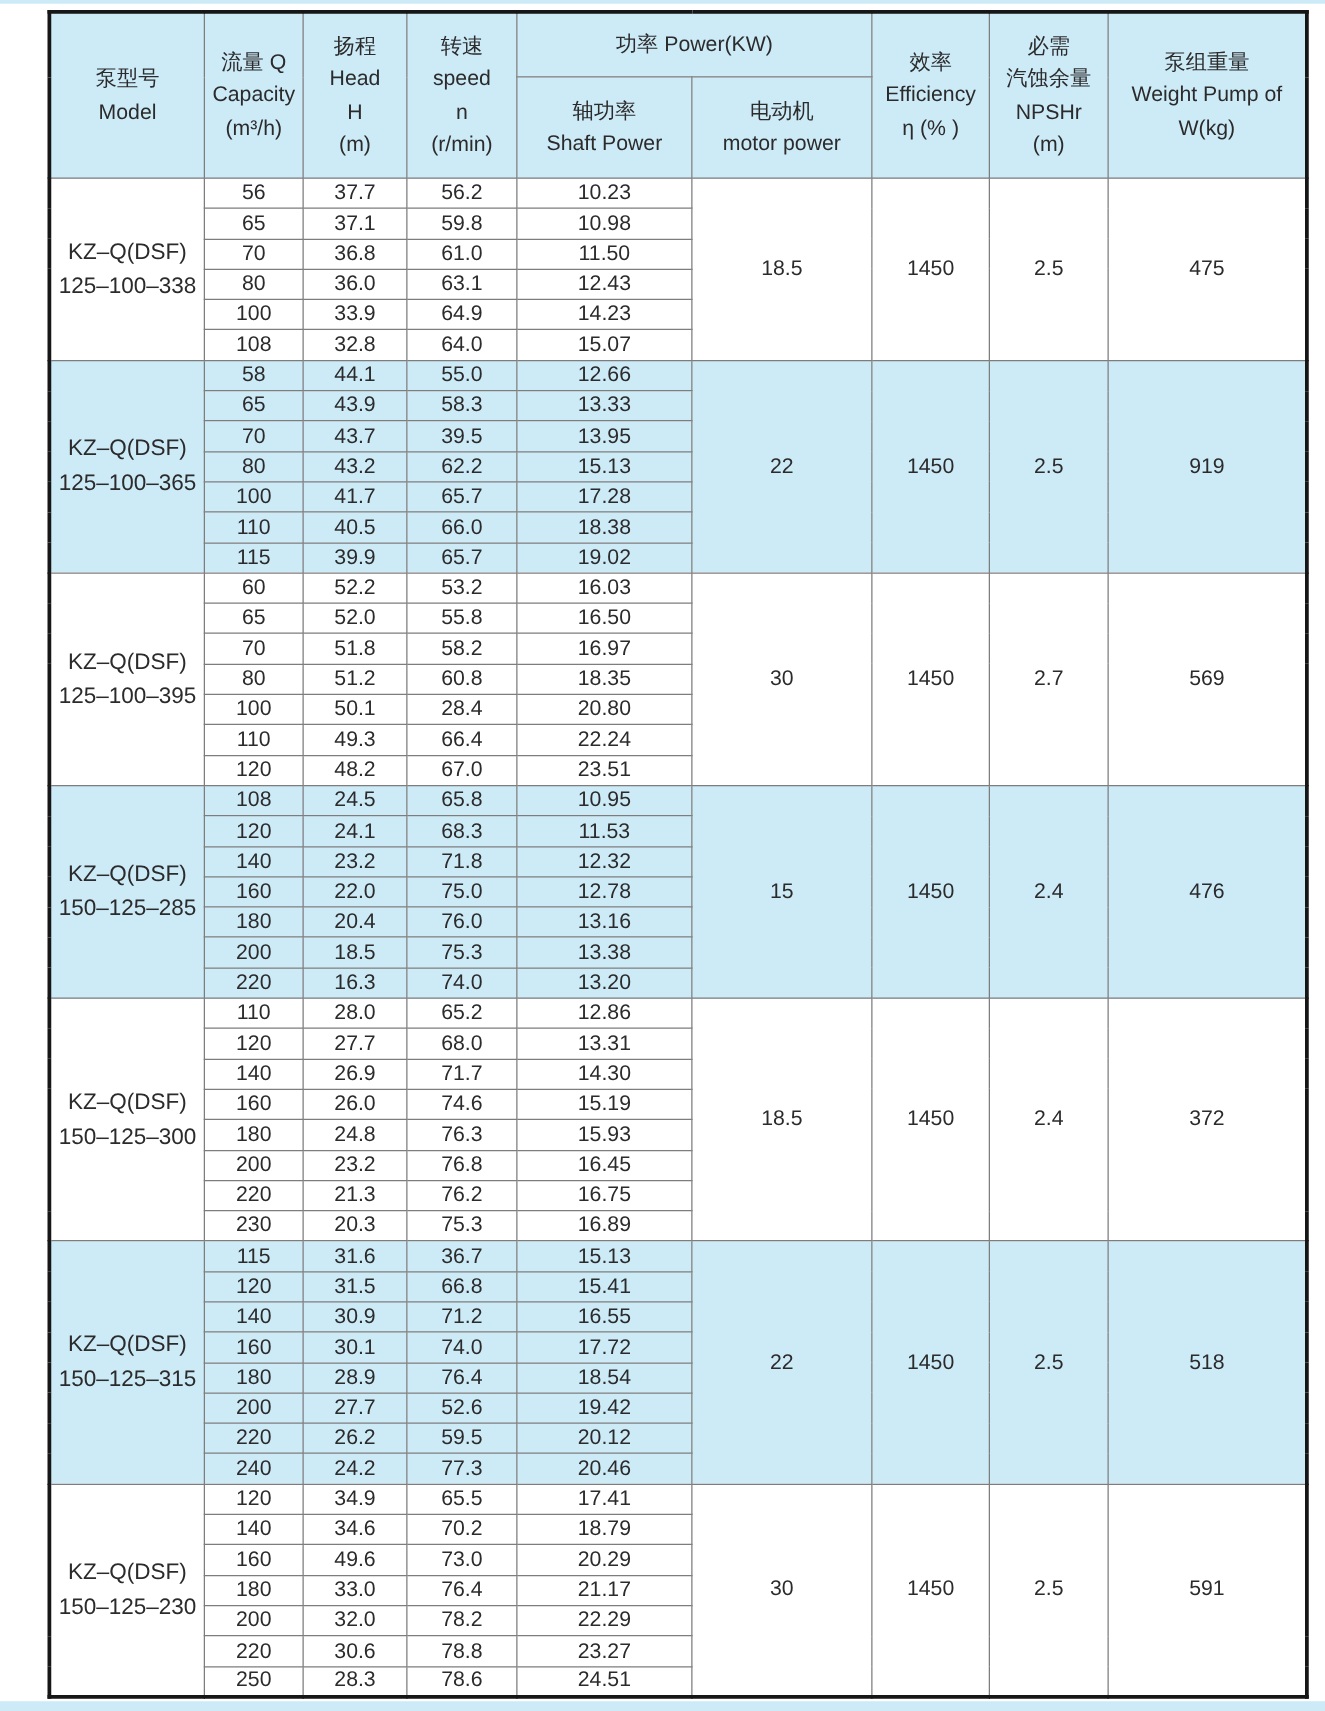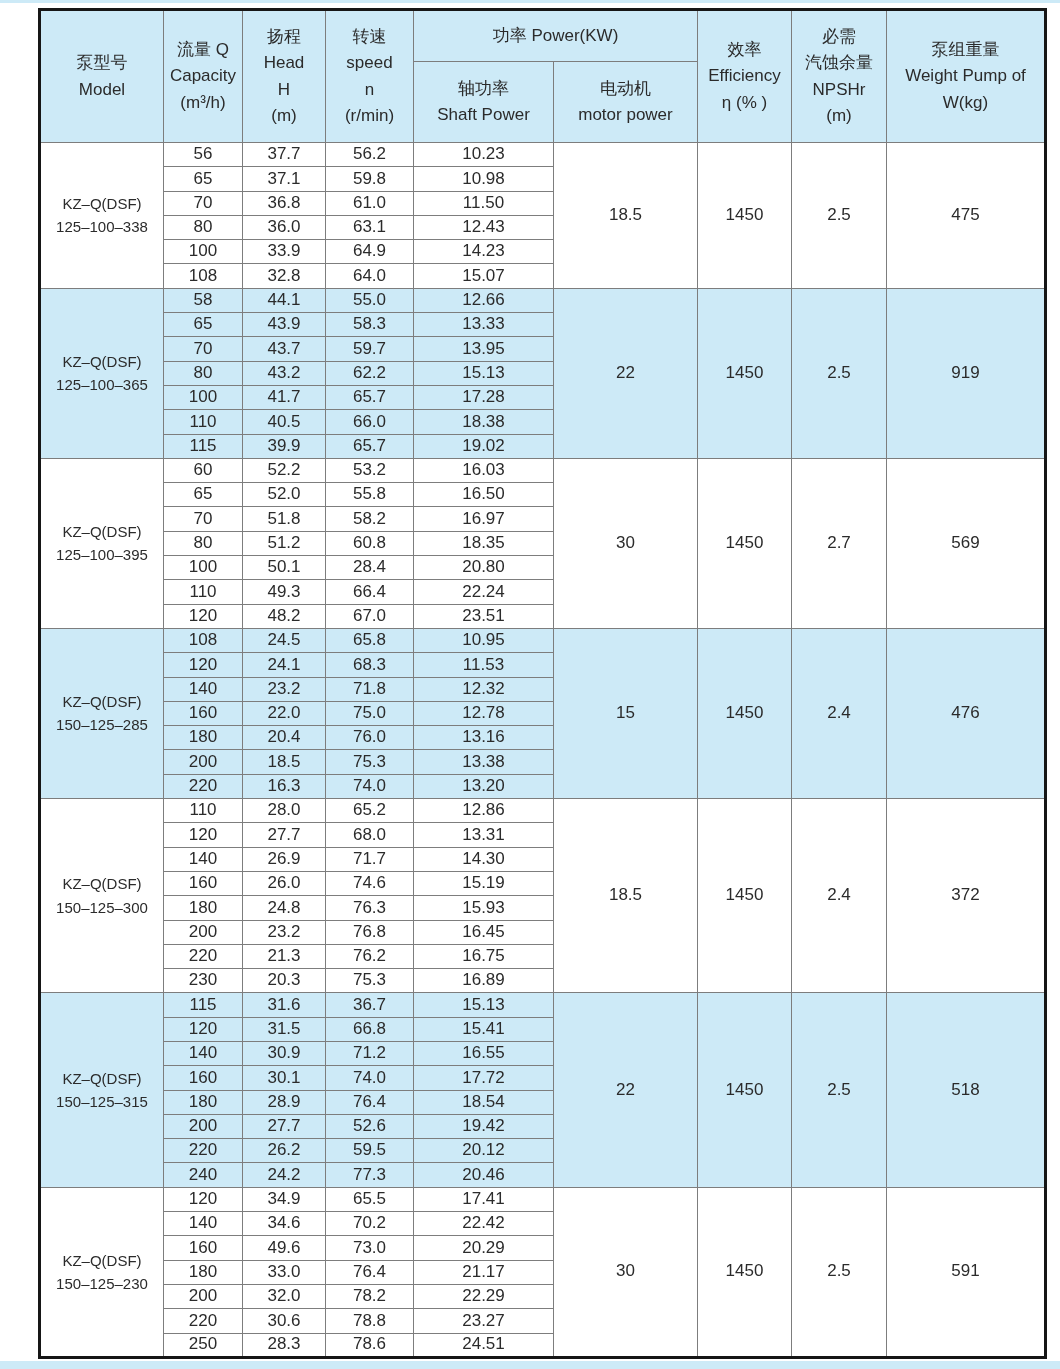--- a/index.html
+++ b/index.html
@@ -37,21 +37,21 @@
   }
   .spec-table thead th {
     background: #cdeaf7;
     line-height: 1.55;
   }
   .spec-table thead tr:first-child { height: 52px; }
   .spec-table thead tr:last-child  { height: 81px; }
   .spec-table tbody tr { height: 24.3px; }
   .spec-table tbody td { line-height: 1.1; background: #ffffff; }
   .spec-table tbody tr.shaded td { background: #cdeaf7; }
-  .spec-table td.model-cell { line-height: 1.55; font-size: 15px; }
+  .spec-table td.model-cell { line-height: 1.55; font-size: 18px; }
 </style>
 </head>
 <body>
 
 <div class="page">
   <div class="strip strip-top"></div>
 
   <table class="spec-table">
     <colgroup>
       <col style="width:124px">
@@ -155,21 +155,21 @@
         </tr>
         <tr class="shaded">
           <td>65</td>
           <td>43.9</td>
           <td>58.3</td>
           <td>13.33</td>
         </tr>
         <tr class="shaded">
           <td>70</td>
           <td>43.7</td>
-          <td>59.7</td>
+          <td>39.5</td>
           <td>13.95</td>
         </tr>
         <tr class="shaded">
           <td>80</td>
           <td>43.2</td>
           <td>62.2</td>
           <td>15.13</td>
         </tr>
         <tr class="shaded">
           <td>100</td>
@@ -402,21 +402,21 @@
           <td>17.41</td>
           <td rowspan="7">30</td>
           <td rowspan="7">1450</td>
           <td rowspan="7">2.5</td>
           <td rowspan="7">591</td>
         </tr>
         <tr>
           <td>140</td>
           <td>34.6</td>
           <td>70.2</td>
-          <td>22.42</td>
+          <td>18.79</td>
         </tr>
         <tr>
           <td>160</td>
           <td>49.6</td>
           <td>73.0</td>
           <td>20.29</td>
         </tr>
         <tr>
           <td>180</td>
           <td>33.0</td>

